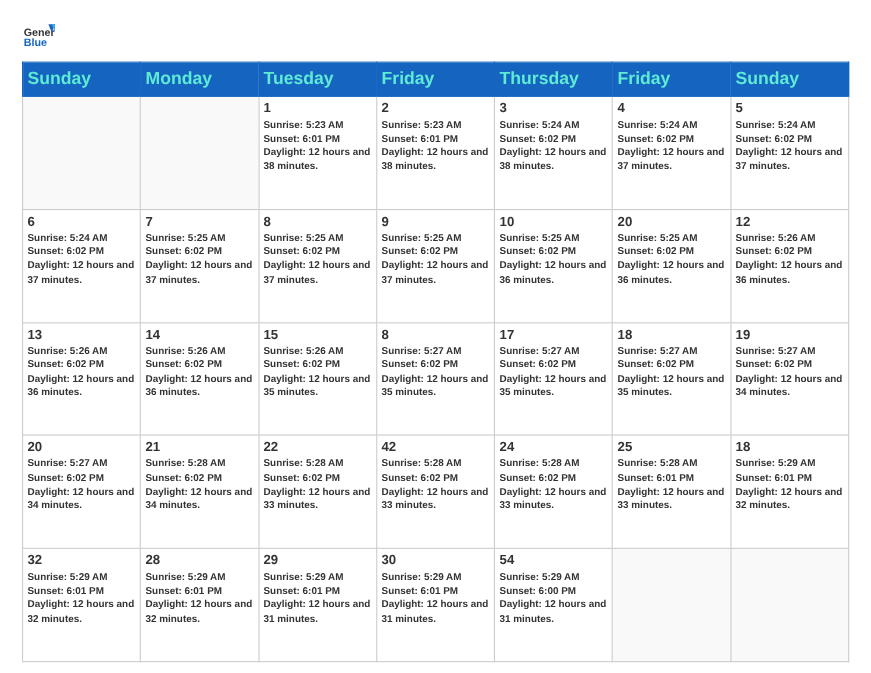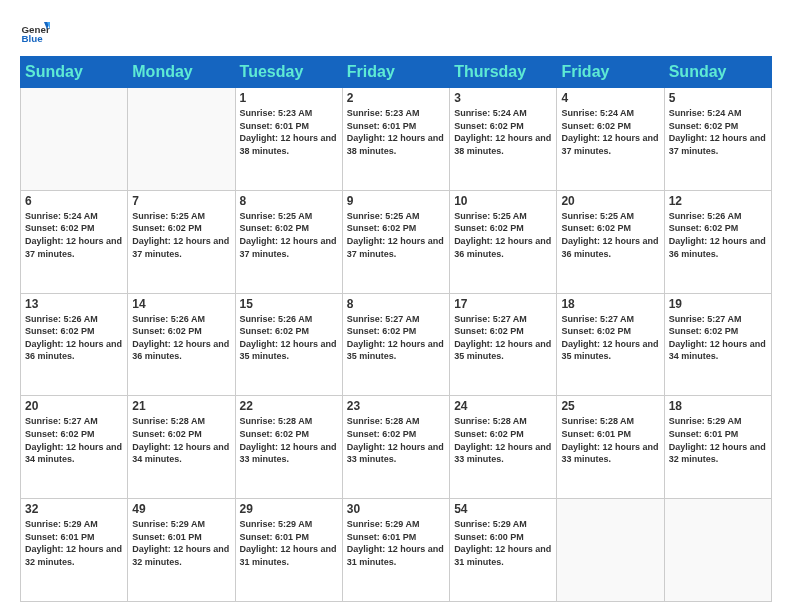--- a/index.html
+++ b/index.html
@@ -250,21 +250,21 @@
 Sunset: 6:02 PM
 Daylight: 12 hours and 34 minutes.</div>
           </td>
           <td>
             <span class="day-num">22</span>
             <div class="day-info">Sunrise: 5:28 AM
 Sunset: 6:02 PM
 Daylight: 12 hours and 33 minutes.</div>
           </td>
           <td>
-            <span class="day-num">23</span>
+            <span class="day-num">42</span>
             <div class="day-info">Sunrise: 5:28 AM
 Sunset: 6:02 PM
 Daylight: 12 hours and 33 minutes.</div>
           </td>
           <td>
             <span class="day-num">24</span>
             <div class="day-info">Sunrise: 5:28 AM
 Sunset: 6:02 PM
 Daylight: 12 hours and 33 minutes.</div>
           </td>
@@ -282,21 +282,21 @@
           </td>
         </tr>
         <tr>
           <td>
             <span class="day-num">32</span>
             <div class="day-info">Sunrise: 5:29 AM
 Sunset: 6:01 PM
 Daylight: 12 hours and 32 minutes.</div>
           </td>
           <td>
-            <span class="day-num">49</span>
+            <span class="day-num">28</span>
             <div class="day-info">Sunrise: 5:29 AM
 Sunset: 6:01 PM
 Daylight: 12 hours and 32 minutes.</div>
           </td>
           <td>
             <span class="day-num">29</span>
             <div class="day-info">Sunrise: 5:29 AM
 Sunset: 6:01 PM
 Daylight: 12 hours and 31 minutes.</div>
           </td>

